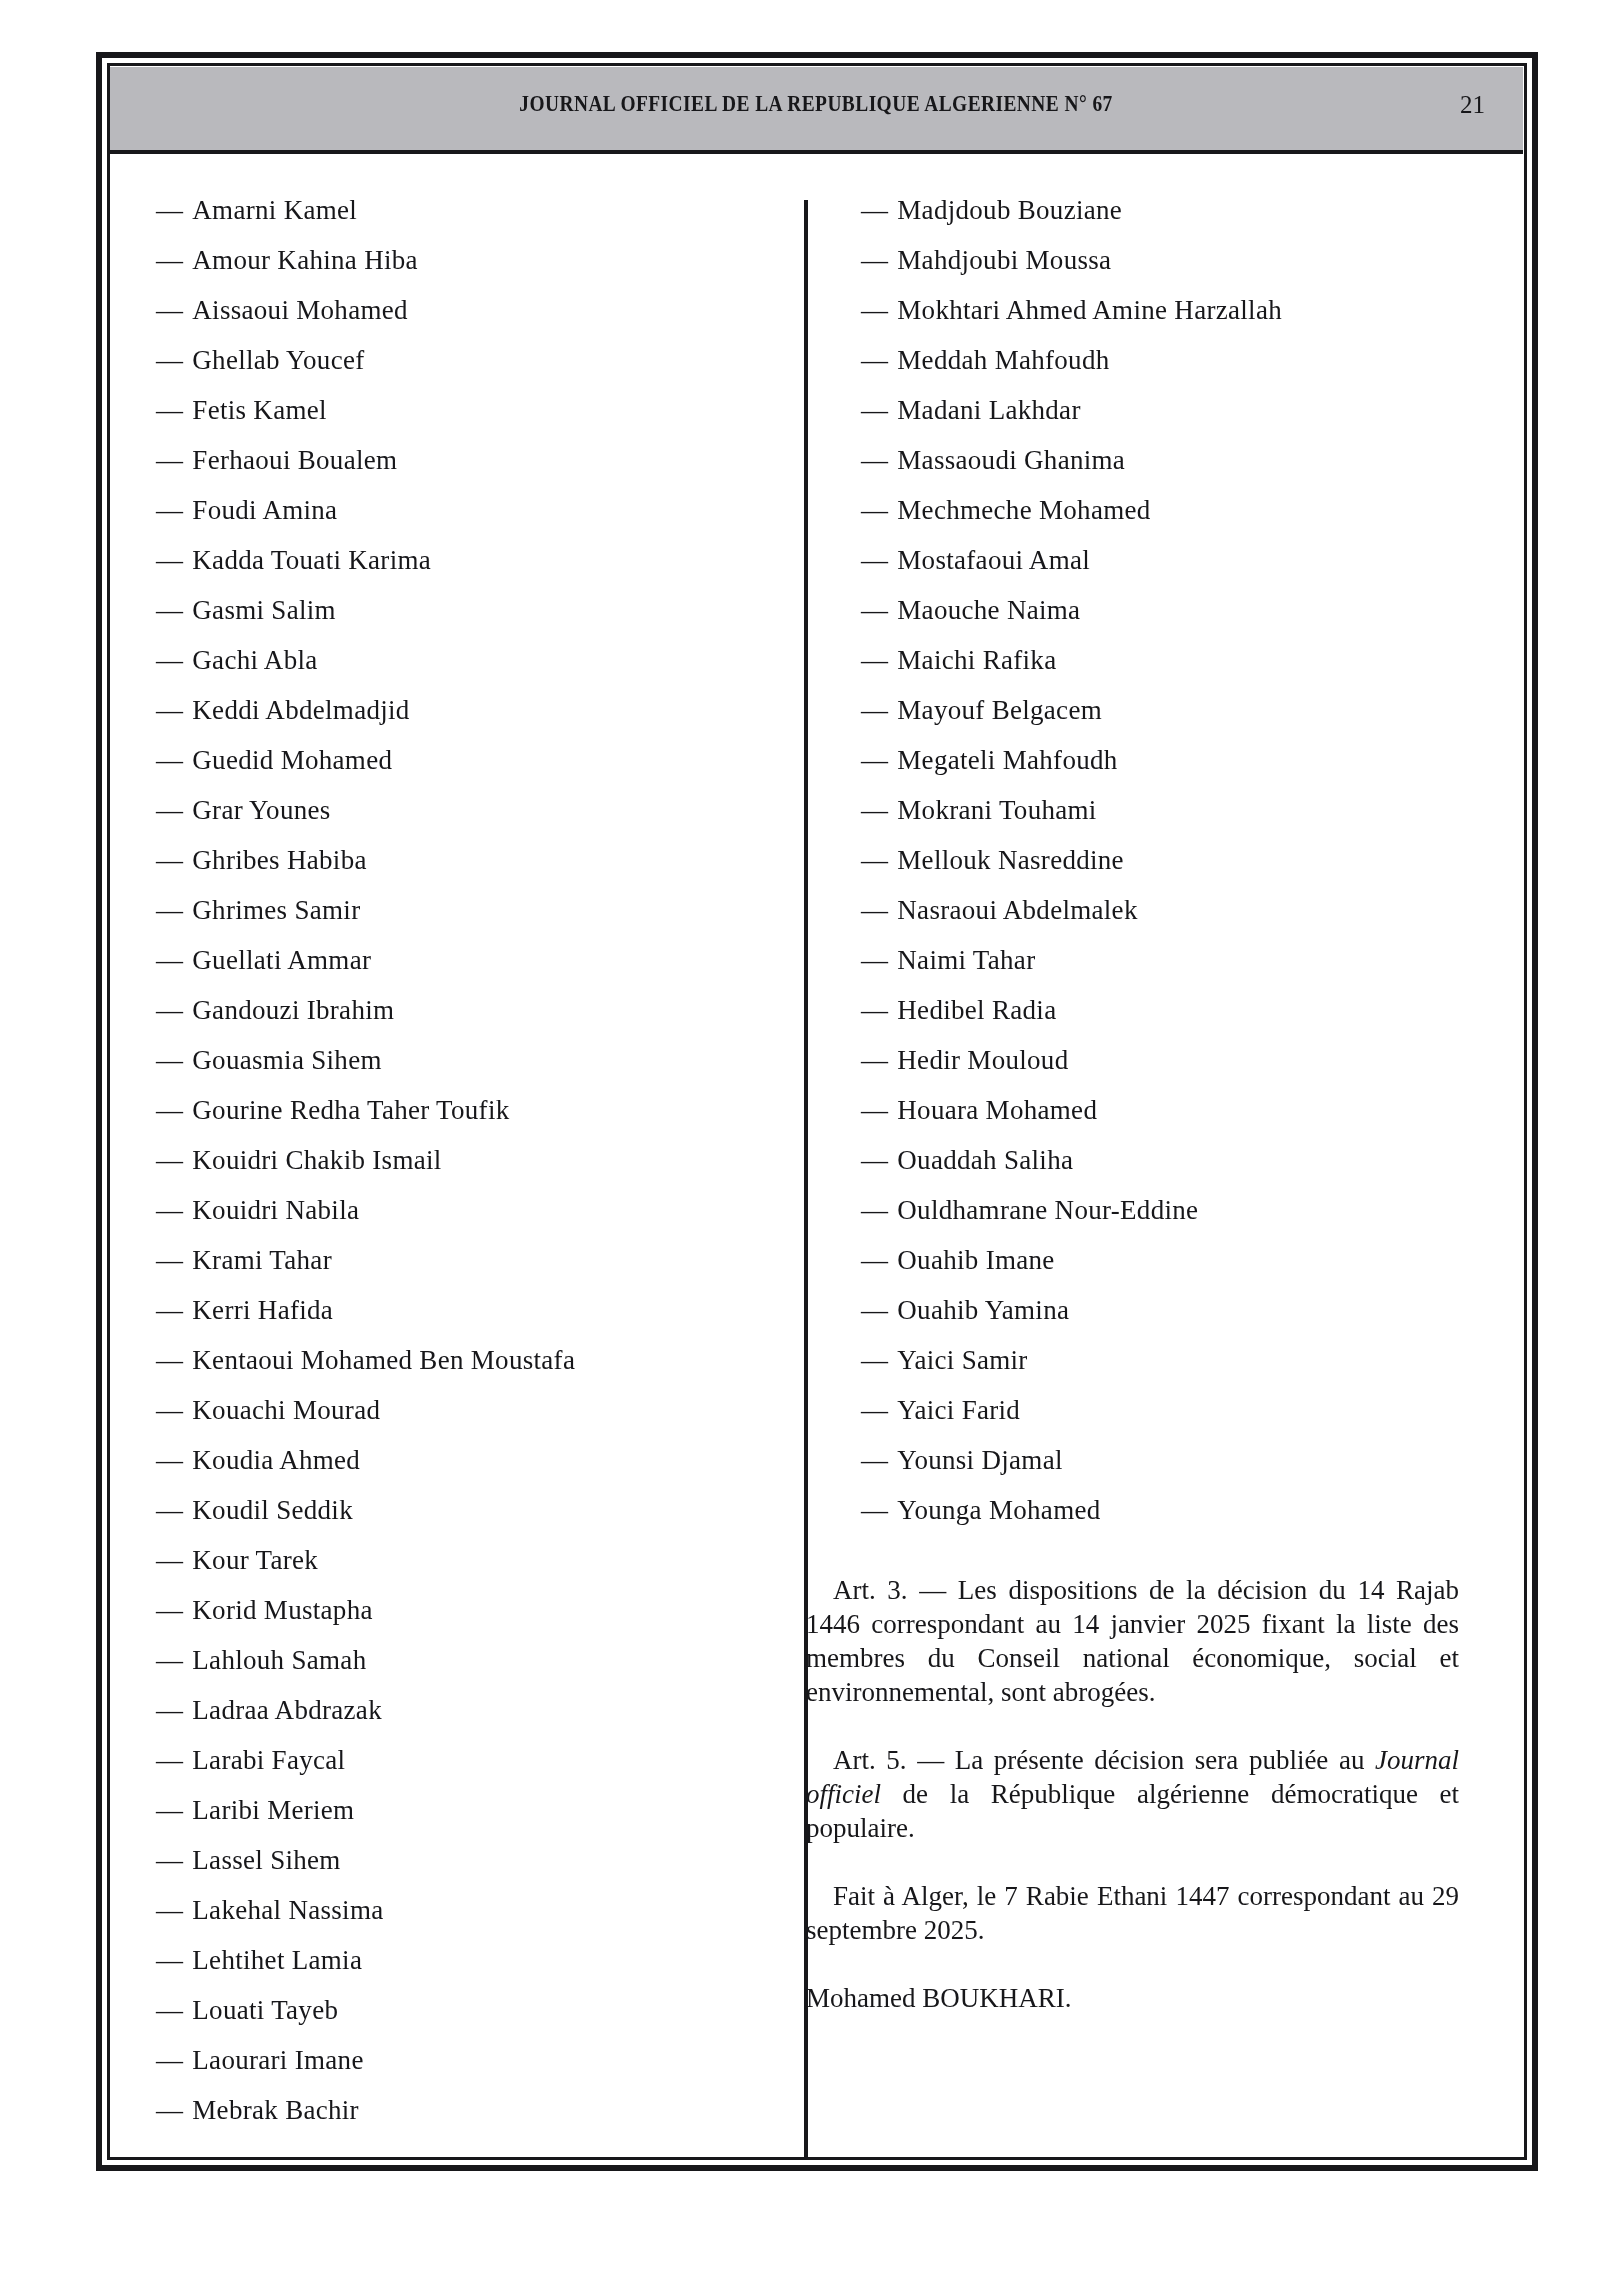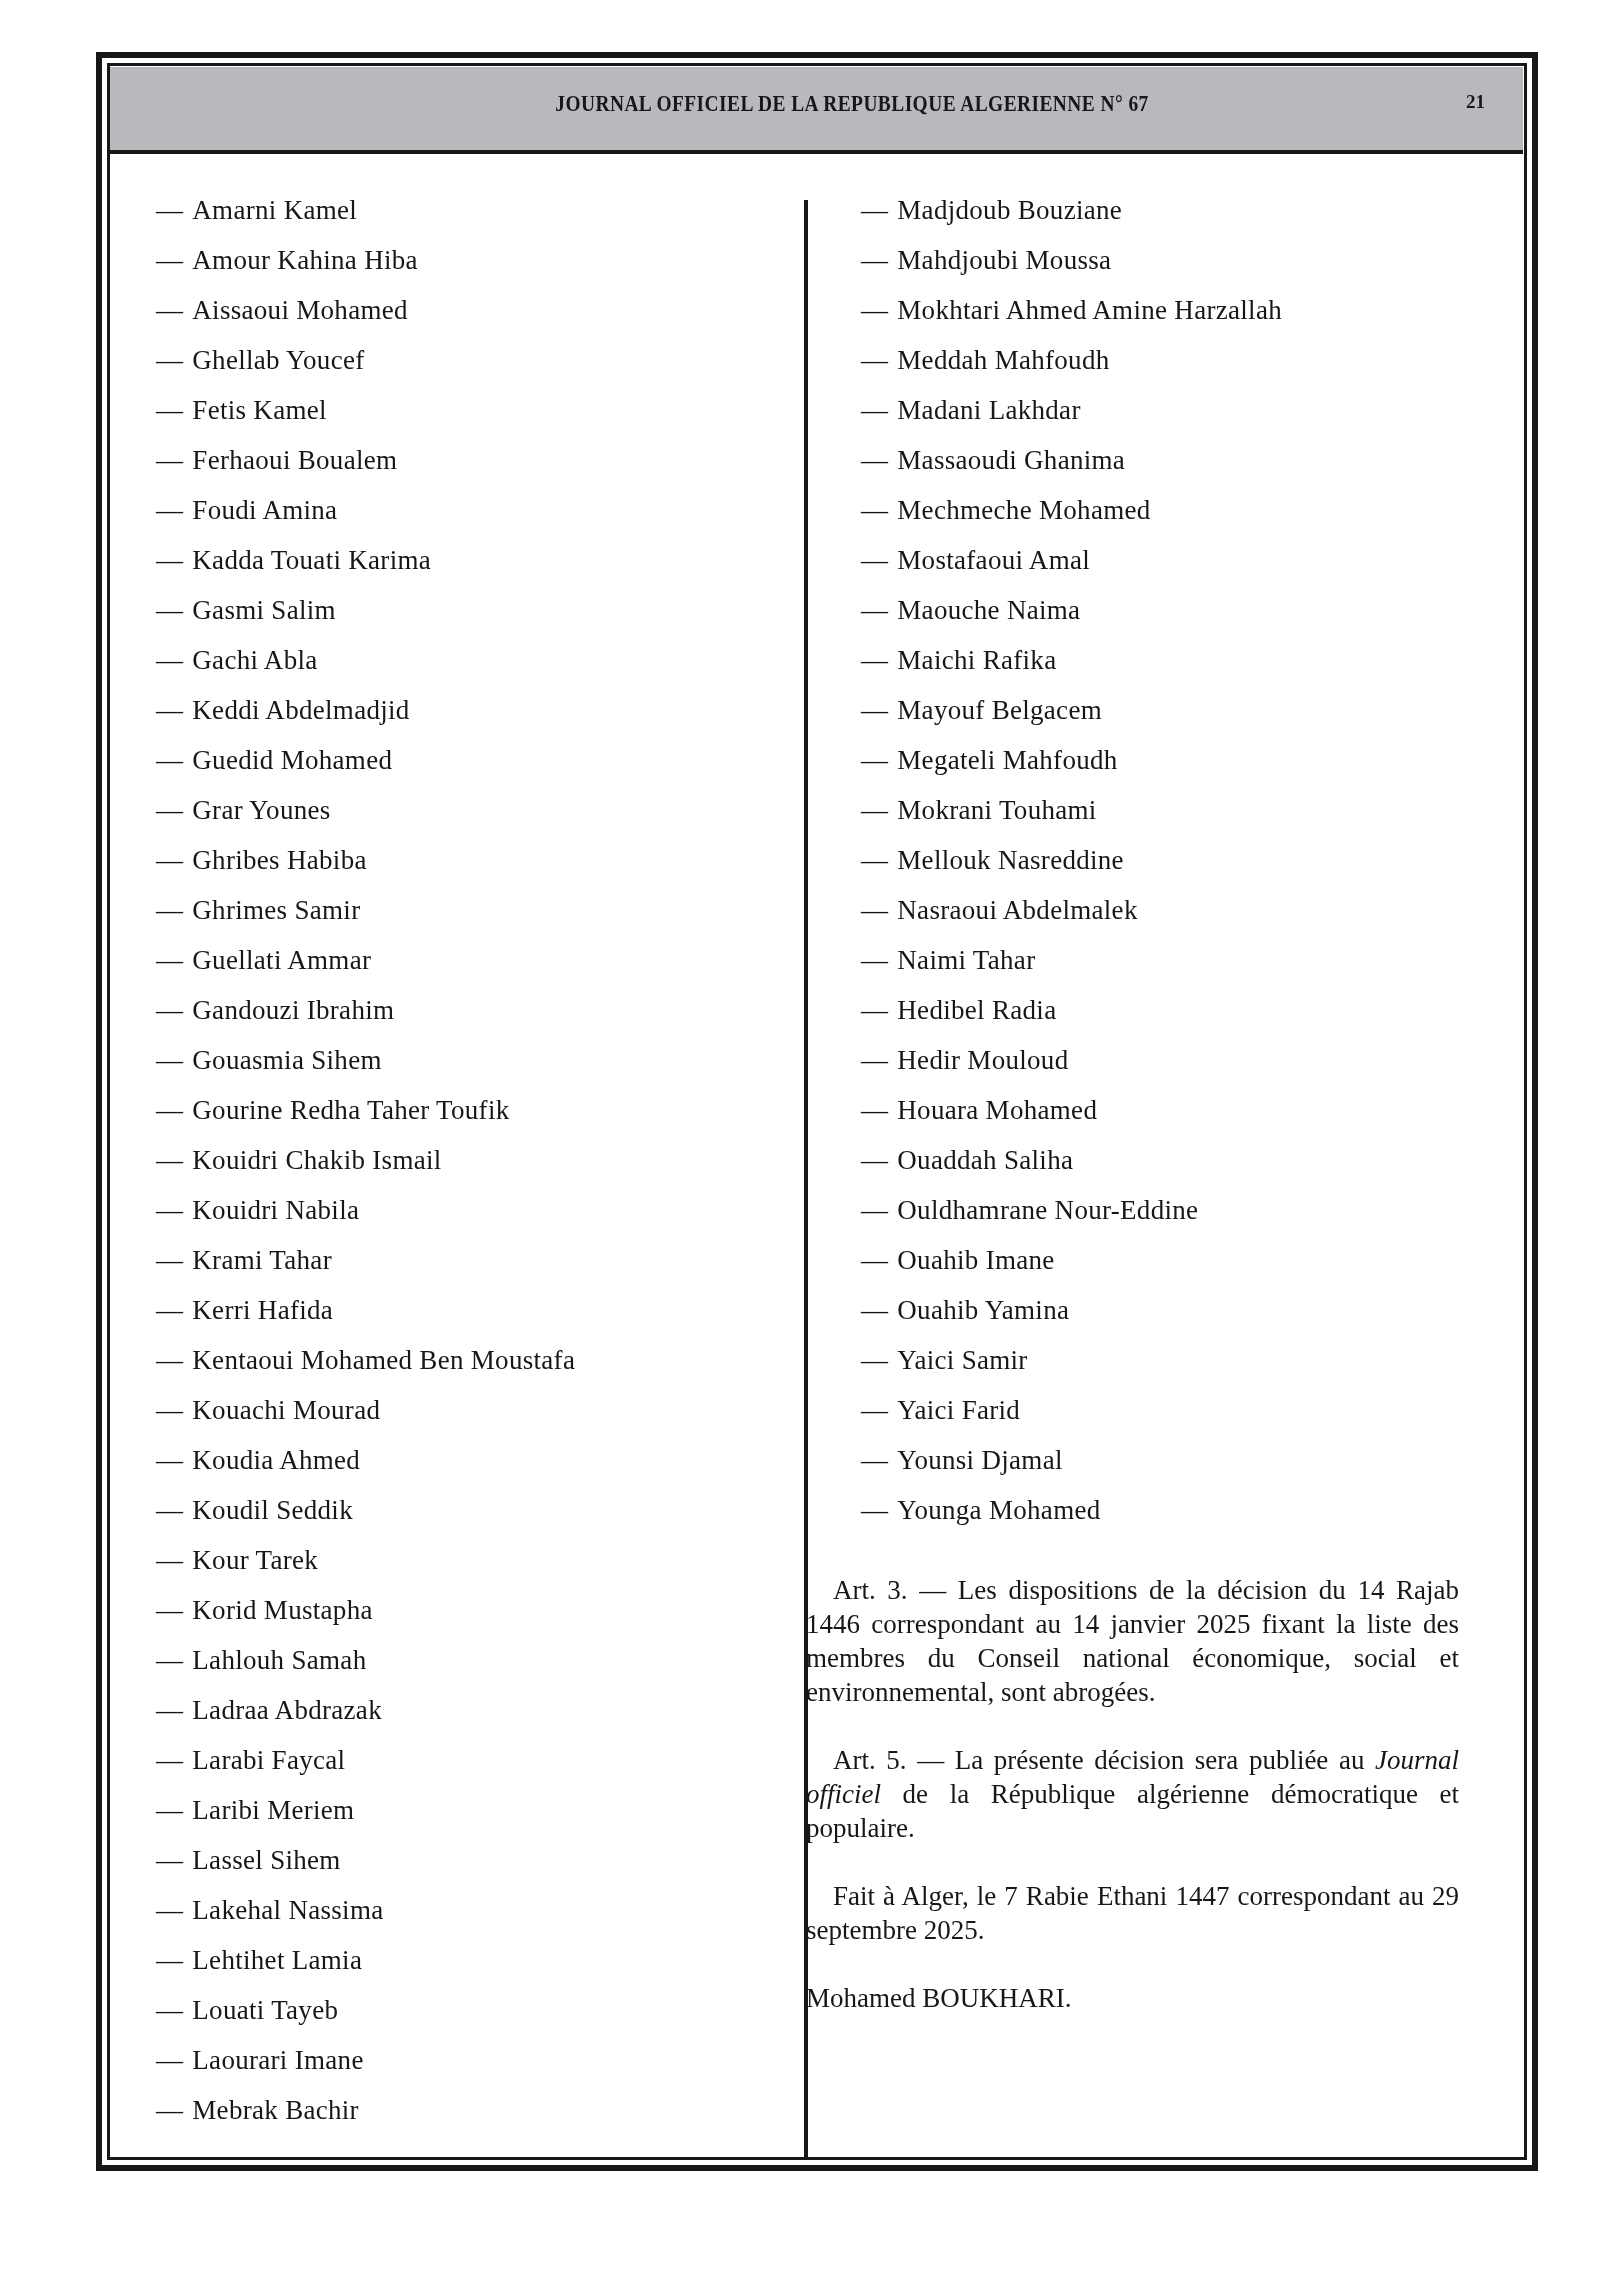--- a/index.html
+++ b/index.html
@@ -29,26 +29,26 @@
     background:var(--header-bg);
     border-bottom:4.5px solid var(--ink);box-sizing:border-box;
   }
   .header-dates{
     position:absolute;left:23.5px;top:1.8px;
     font-weight:bold;font-size:25px;line-height:37px;
     letter-spacing:0.3px;white-space:nowrap;
   }
   .header-title-wrap{
     position:absolute;left:0;top:24.4px;width:100%;
-    text-align:center;font-weight:bold;font-size:22.6px;white-space:nowrap;margin-left:36px;
+    text-align:center;font-weight:bold;font-size:22.6px;white-space:nowrap;
   }
   .condense{display:inline-block;transform:scaleX(.86);transform-origin:center;letter-spacing:0.5px;}
   .header-page{
     position:absolute;right:38px;top:23.5px;
-    font-weight:bold;font-size:19px;
+    font-weight:normal;font-size:25px;
   }
   .col-separator{
     position:absolute;left:804px;top:200px;width:3.6px;height:1957px;
     background:var(--ink);
   }
   .names{
     position:absolute;top:185px;
     font-size:27px;letter-spacing:0.3px;
   }
   .names.left{left:156px;width:633px;}

